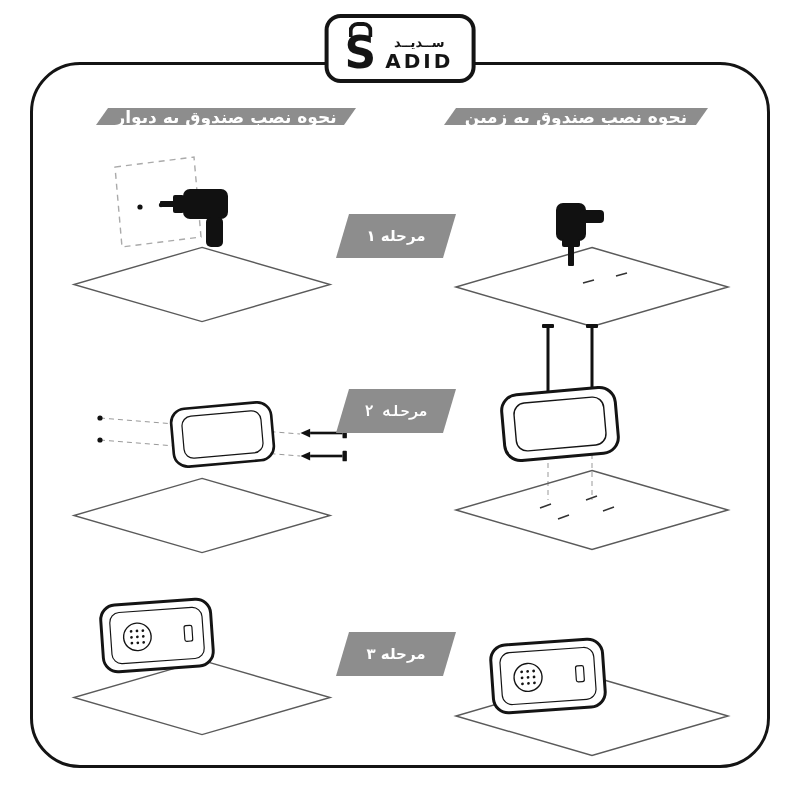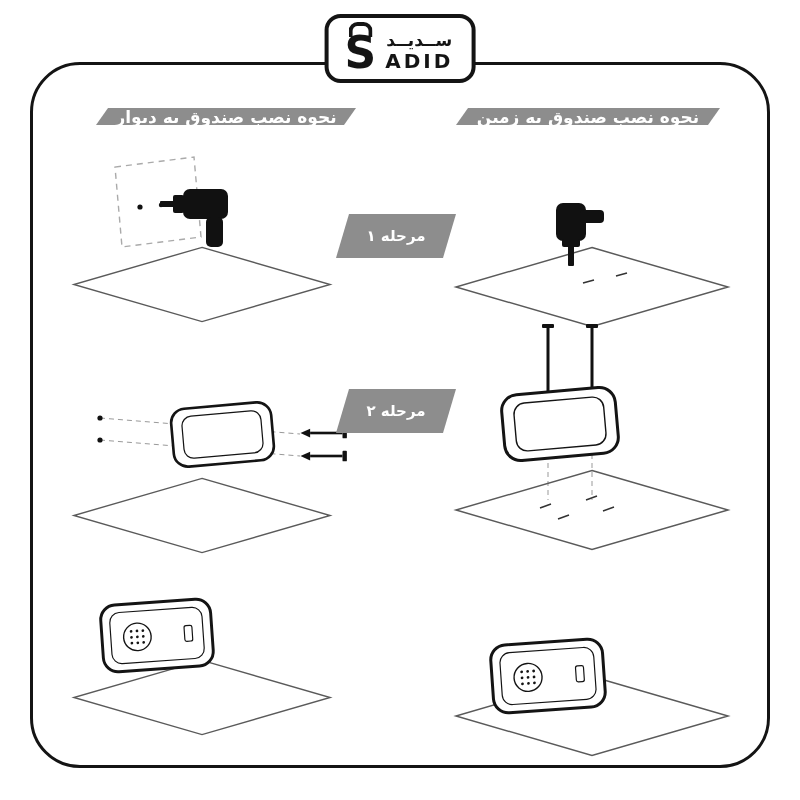--- a/index.html
+++ b/index.html
@@ -24,40 +24,40 @@
   .shackle{
     position:absolute;left:50%;top:-4px;transform:translateX(-50%);
     width:16px;height:11px;border:4px solid var(--outline-black,#141414);
     border-bottom:none;border-radius:9px 9px 0 0;display:block;
   }
   .logo-s{
     font-size:44px;font-weight:bold;line-height:0.85;color:var(--outline-black,#141414);
     display:block;
   }
   .logo-text{display:flex;flex-direction:column;align-items:center;line-height:1;}
-  .logo-fa{font-size:17px;font-weight:bold;color:var(--outline-black,#141414);letter-spacing:1px;direction:rtl;margin-bottom:2px;}
+  .logo-fa{font-size:13px;font-weight:bold;color:var(--outline-black,#141414);letter-spacing:1px;direction:rtl;margin-bottom:2px;}
   .logo-en{font-size:20px;font-weight:bold;color:var(--outline-black,#141414);letter-spacing:3px;}
   
   .banner{
     position:absolute;background:var(--banner-gray,#8d8d8d);color:var(--text-white,#ffffff);
     display:flex;align-items:center;justify-content:center;font-weight:bold;z-index:2;
   }
   .banner-text{direction:rtl;white-space:nowrap;}
   .header-banner{
     top:108px;height:17px;font-size:17px;
     clip-path:polygon(12px 0,100% 0,calc(100% - 12px) 100%,0 100%);
   }
   .header-wall{left:96px;width:260px;}
-  .header-floor{left:456px;width:264px;}
+  .header-floor{left:444px;width:264px;}
   .step-banner{
     left:336px;width:120px;height:44px;font-size:15px;
     clip-path:polygon(13px 0,100% 0,calc(100% - 13px) 100%,0 100%);
   }
   .step-1{top:214px;}
-  .step-2{top:389px;}
+  .step-2{top:389px;font-family:Liberation Mono, monospace;}
   .step-3{top:632px;}
   
   .panel{position:absolute;display:block;overflow:visible;}
   .p-wall-1{left:60px;top:145px;}
   .p-wall-2{left:60px;top:368px;}
   .p-wall-3{left:60px;top:588px;}
   .p-floor-1{left:440px;top:195px;}
   .p-floor-2{left:440px;top:322px;}
   .p-floor-3{left:440px;top:628px;}
 </style>
@@ -148,20 +148,23 @@
   <div class="banner header-banner header-floor">
     <span class="banner-text">نحوه نصب صندوق به زمین</span>
   </div>
 
   <div class="banner step-banner step-1">
     <span class="banner-text">مرحله ۱</span>
   </div>
   <div class="banner step-banner step-2">
     <span class="banner-text">مرحله ۲</span>
   </div>
+  <div class="banner step-banner step-3">
+    <span class="banner-text">مرحله ۳</span>
+  </div>
 
   <svg class="panel p-floor-1" width="300" height="140" viewBox="0 0 300 140">
     <use href="#sym-diamond" x="14" y="50" width="276" height="84"></use>
     <path d="M143,88 l11,-3 M176,81 l11,-3" stroke="#333" stroke-width="1.6" fill="none"></path>
     <use href="#sym-drill-down" x="102" y="6" width="64" height="72"></use>
   </svg>
 
   <svg class="panel p-floor-2" width="300" height="232" viewBox="0 0 300 232">
     <path d="M108,78 V178 M152,78 V178" stroke="#999" stroke-width="1" stroke-dasharray="5 4" fill="none"></path>
     <use href="#sym-bolt-v" x="100" y="2" width="16" height="80"></use>

